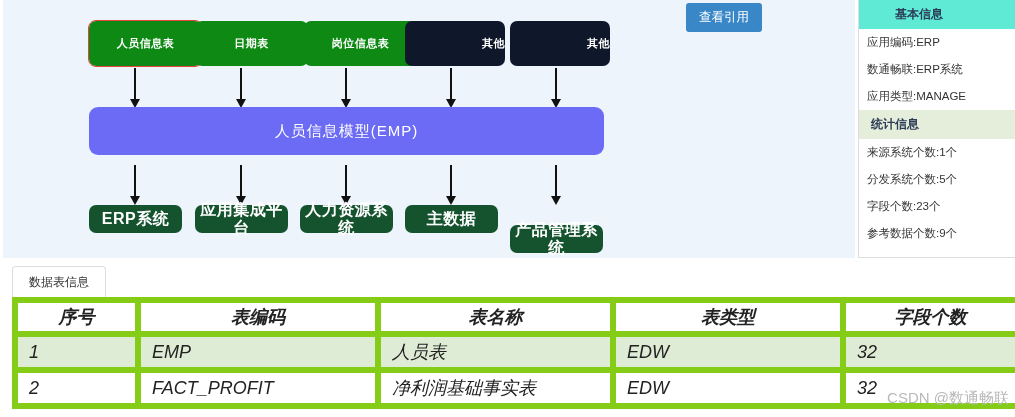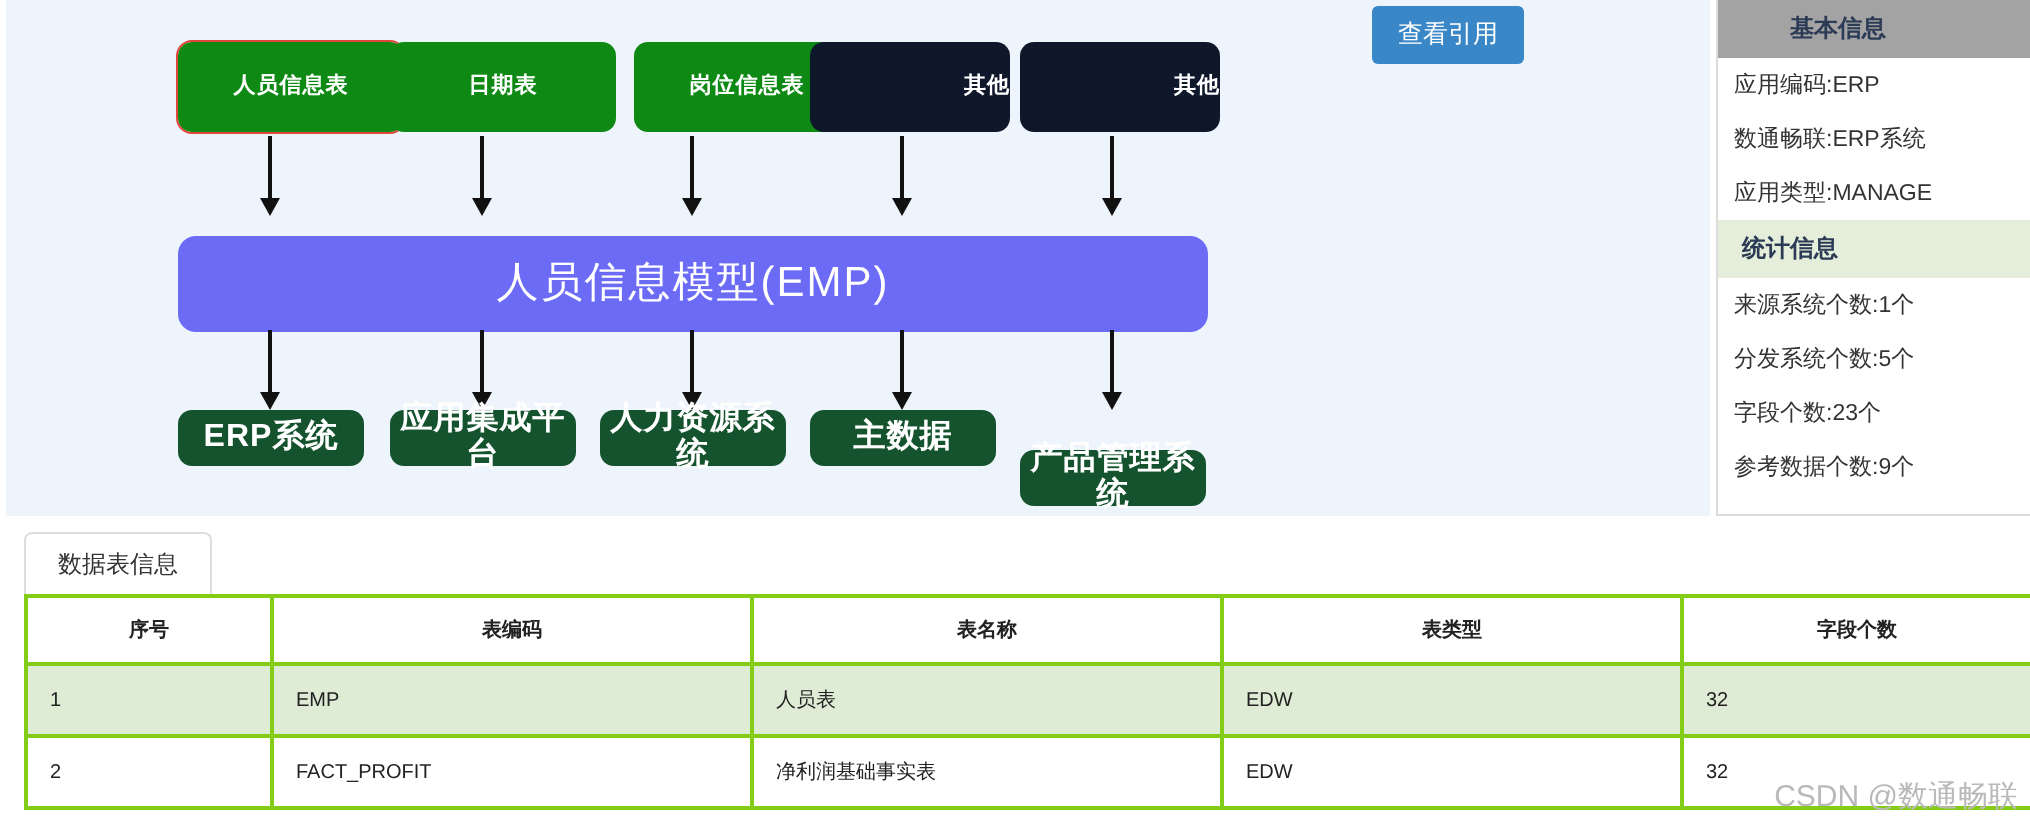--- a/index.html
+++ b/index.html
@@ -28,21 +28,21 @@
     letter-spacing: .5px;
     box-sizing: border-box;
     text-align: center;
     line-height: 1.15;
   }
   .node.source   { background: #0e8a14; width: 113px; height: 45px; top: 21px; }
   .node.other    { background: #0f172a; width: 100px; height: 45px; top: 21px; justify-content: flex-end; }
   .node.selected { outline: 1.5px solid #e2453a; outline-offset: 0px; }
   .node.model {
     background: #6b6bf5; left: 86px; top: 107px; width: 515px; height: 48px;
-    font-size: 21px; font-weight: normal; letter-spacing: 1px; border-radius: 9px; margin-top: 11px;
+    font-size: 15px; font-weight: normal; letter-spacing: 1px; border-radius: 9px;
   }
   .node.target {
     background: #14532d; width: 93px; height: 28px; top: 205px;
     font-size: 16px;
   }
 
   .arrow { position: absolute; width: 2px; background: #111111; }
   .arrow::after {
     content: "";
     position: absolute;
@@ -73,21 +73,21 @@
     background: #ffffff;
     border-left: 1px solid #dcdcdc;
     border-bottom: 1px solid #dcdcdc;
     box-sizing: border-box;
     overflow: hidden;
   }
   .sb-head {
     font-size: 12px; font-weight: bold; color: #2b3a55;
     padding: 6px 0 6px 12px;
   }
-  .sb-head.basic { background: #a3a3a3; padding-left: 36px; }
+  .sb-head.basic { background: #5eead4; padding-left: 36px; }
   .sb-head.stats { background: #e4eeda; }
   .sb-row {
     font-size: 11.5px; color: #333333;
     padding: 6px 0 6px 8px;
     white-space: nowrap;
   }
 
   
   .tabstrip {
     position: absolute;
@@ -106,23 +106,24 @@
     cursor: pointer;
   }
 
   
   .tablewrap {
     position: absolute;
     left: 12px; top: 297px; width: 1003px;
   }
   table.dt { border-collapse: collapse; width: 1003px; table-layout: fixed; }
   table.dt th, table.dt td {
-    border: 2px solid #84cc16;
-    font-size: 10px;
-    box-sizing: border-box;
+    border: 6px solid #84cc16;
+    font-size: 18px;
+    box-sizing: border-box;
+    font-style: italic;
   }
   table.dt th {
     height: 34px;
     text-align: center;
     font-weight: bold;
     color: #222222;
     background: #ffffff;
   }
   table.dt td {
     height: 36px;
@@ -156,21 +157,21 @@
 <div id="root">
 
   <div class="diagram-panel">
 
     <div class="node source selected" style="left:86px;">
       <span>人员信息表</span>
     </div>
     <div class="node source" style="left:192px;">
       <span>日期表</span>
     </div>
-    <div class="node source" style="left:314px;">
+    <div class="node source" style="left:301px;">
       <span>岗位信息表</span>
     </div>
     <div class="node other" style="left:402px;">
       <span>其他</span>
     </div>
     <div class="node other" style="left:507px;">
       <span>其他</span>
     </div>
 
     <div class="arrow" style="left:131px; top:68px;  height:32px;"></div>

